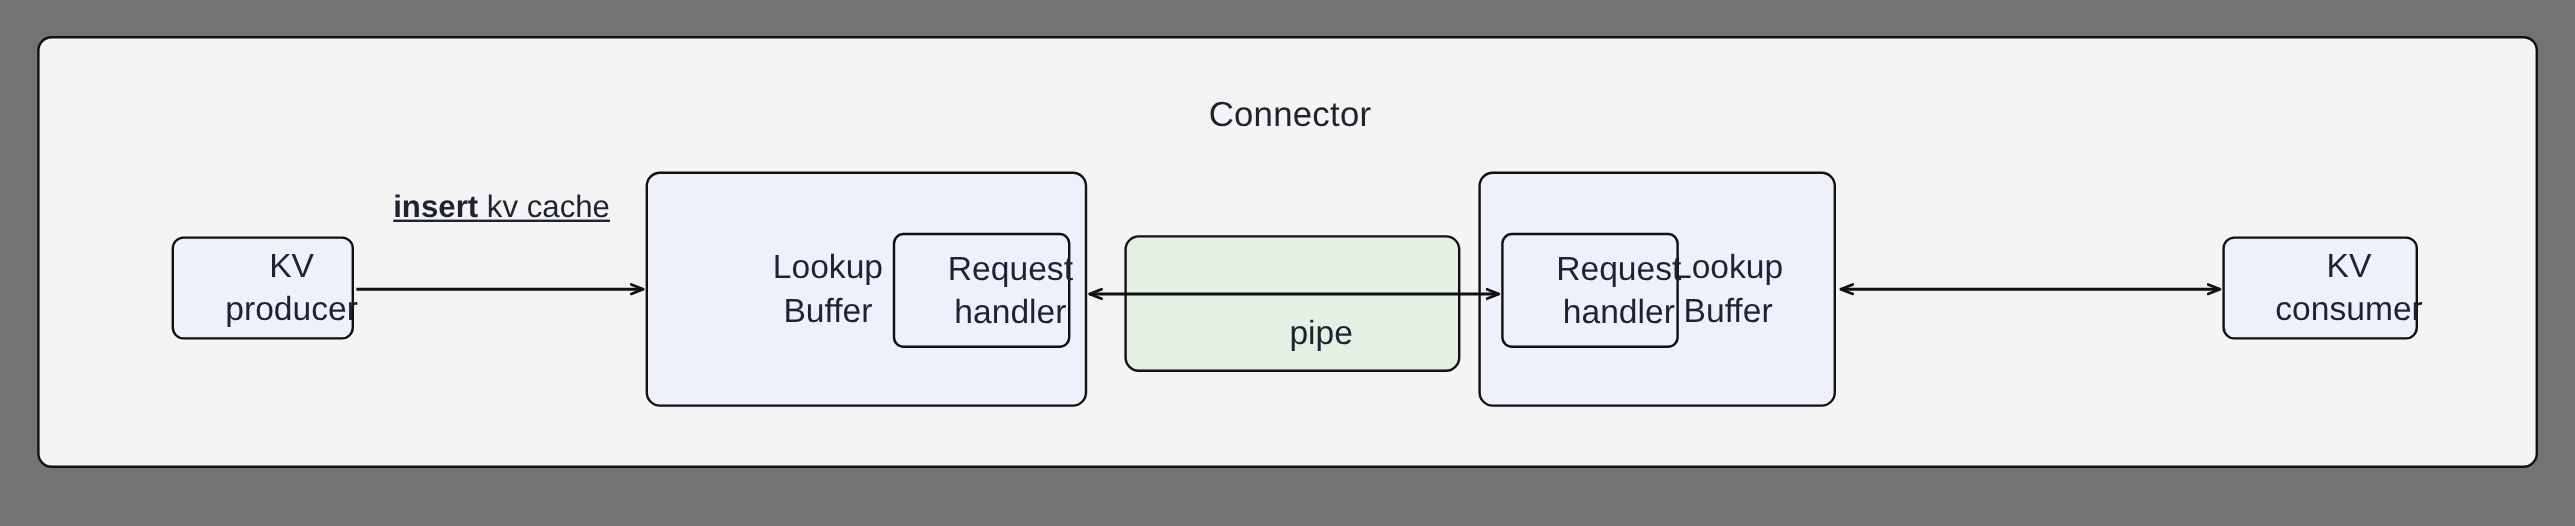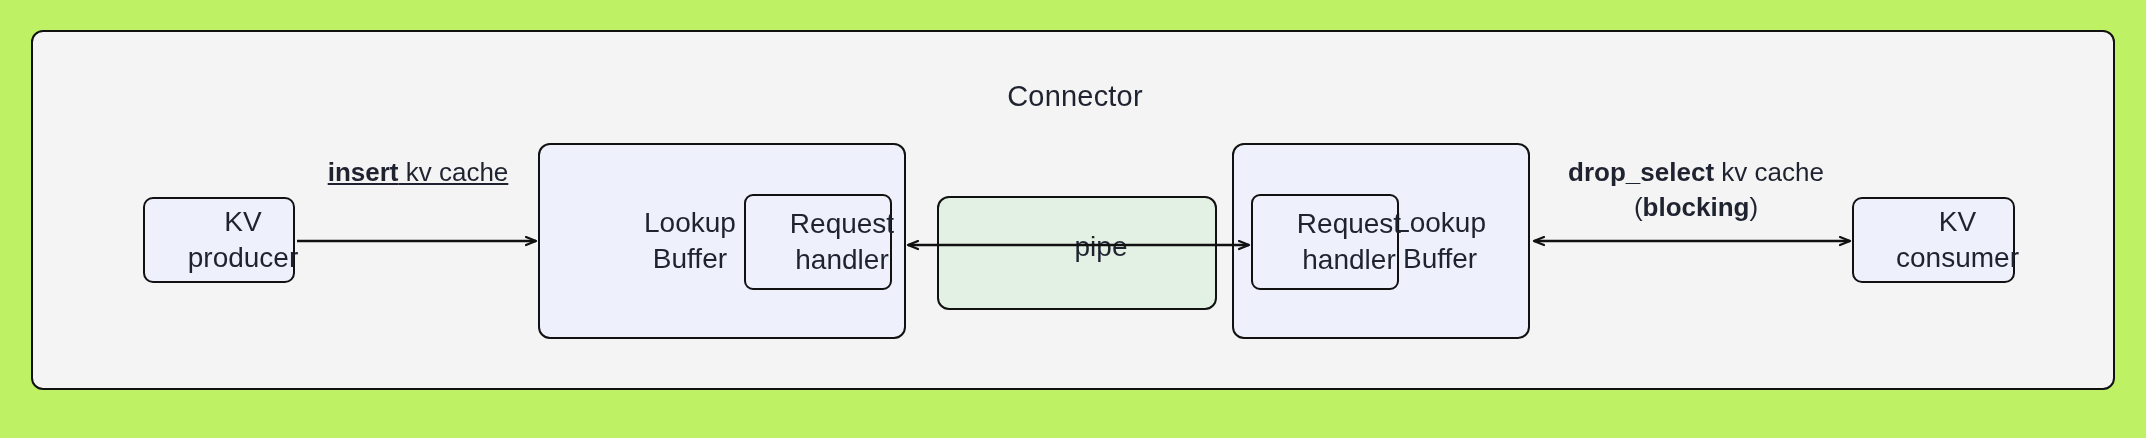--- a/index.html
+++ b/index.html
@@ -7,21 +7,21 @@
     padding: 0;
     background: #ffffff;
   }
   body {
     font-family: "Liberation Sans", sans-serif;
   }
   #canvas {
     position: relative;
     width: 2146px;
     height: 438px;
-    background: #bef264;
+    background: #737373;
     overflow: hidden;
   }
 
   
   .connector-box {
     position: absolute;
     left: 31px;
     top: 30px;
     width: 2084px;
     height: 360px;
@@ -122,20 +122,21 @@
     border-radius: 9px;
   }
 
   
   #pipe {
     left: 937px;
     top: 196px;
     width: 280px;
     height: 114px;
     border-radius: 12px;
+    align-items: flex-end;
     justify-content: center;
   }
   #pipe .node-label {
     margin-bottom: 12px;
   }
 
   
   #arrows {
     position: absolute;
     left: 0;
@@ -228,22 +229,14 @@
 
     <line x1="1534" y1="241" x2="1850" y2="241" stroke="#111111" stroke-width="2.6" marker-start="url(#ah-start)" marker-end="url(#ah-end)"></line>
   </svg>
 
   <div id="label-insert" class="edge-label">
     <div>
       <b>insert</b><span> kv cache</span>
     </div>
   </div>
 
-  <div id="label-drop-select" class="edge-label">
-    <div>
-      <b>drop_select</b><span> kv cache</span>
-    </div>
-    <div>
-      <span>(</span><b>blocking</b><span>)</span>
-    </div>
-  </div>
 
 </div>
 
 </body></html>

